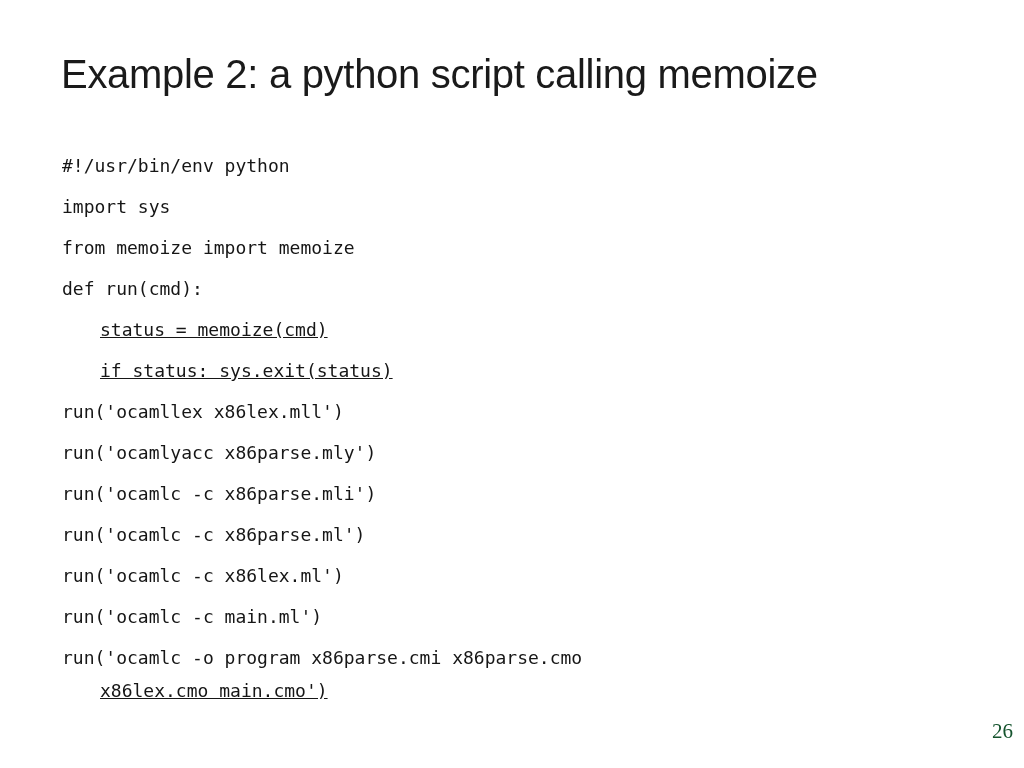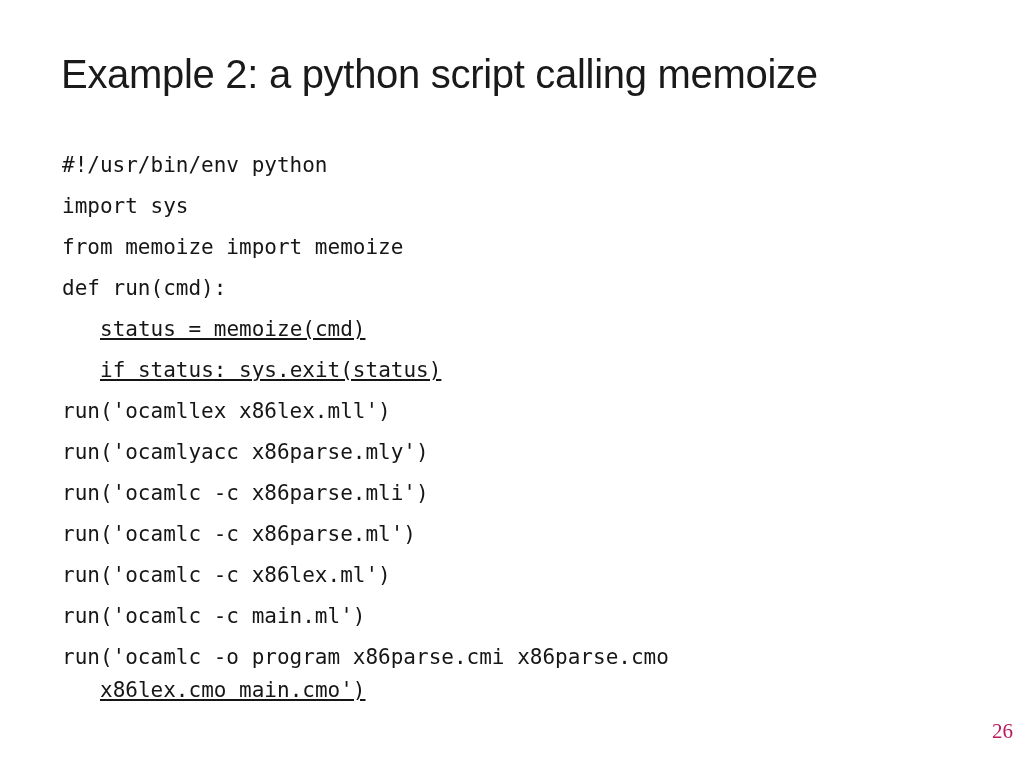--- a/index.html
+++ b/index.html
@@ -29,42 +29,42 @@
     font-weight: 400;
     letter-spacing: -0.3px;
     color: #1a1a1a;
     white-space: nowrap;
   }
   .code-block {
     position: absolute;
     left: 62px;
     top: 149px;
     font-family: "DejaVu Sans Mono", "Liberation Mono", monospace;
-    font-size: 21px;
+    font-size: 18px;
     line-height: 33px;
     color: #161616;
     white-space: pre;
   }
   .code-para {
     margin: 0 0 8px 0;
   }
   .code-line {
     white-space: pre;
   }
   .code-line.indent-1 {
     padding-left: 38px;
     text-decoration: underline;
   }
   .page-number {
     position: absolute;
     top: 719px;
     right: 11px;
     font-family: "Liberation Serif", "DejaVu Serif", serif;
     font-size: 21px;
-    color: #be185d;
+    color: #14532d;
   }
 </style>
 </head>
 <body>
 
 <div class="slide">
   <h1 class="slide-title">Example 2: a python script calling memoize</h1>
 
   <div class="code-block"><div class="code-para"><div class="code-line">#!/usr/bin/env python</div></div><div class="code-para"><div class="code-line">import sys</div></div><div class="code-para"><div class="code-line">from memoize import memoize</div></div><div class="code-para"><div class="code-line">def run(cmd):</div></div><div class="code-para"><div class="code-line indent-1">status = memoize(cmd)</div></div><div class="code-para"><div class="code-line indent-1">if status: sys.exit(status)</div></div><div class="code-para"><div class="code-line">run('ocamllex x86lex.mll')</div></div><div class="code-para"><div class="code-line">run('ocamlyacc x86parse.mly')</div></div><div class="code-para"><div class="code-line">run('ocamlc -c x86parse.mli')</div></div><div class="code-para"><div class="code-line">run('ocamlc -c x86parse.ml')</div></div><div class="code-para"><div class="code-line">run('ocamlc -c x86lex.ml')</div></div><div class="code-para"><div class="code-line">run('ocamlc -c main.ml')</div></div><div class="code-para"><div class="code-line">run('ocamlc -o program x86parse.cmi x86parse.cmo</div><div class="code-line indent-1">x86lex.cmo main.cmo')</div></div></div>
 

